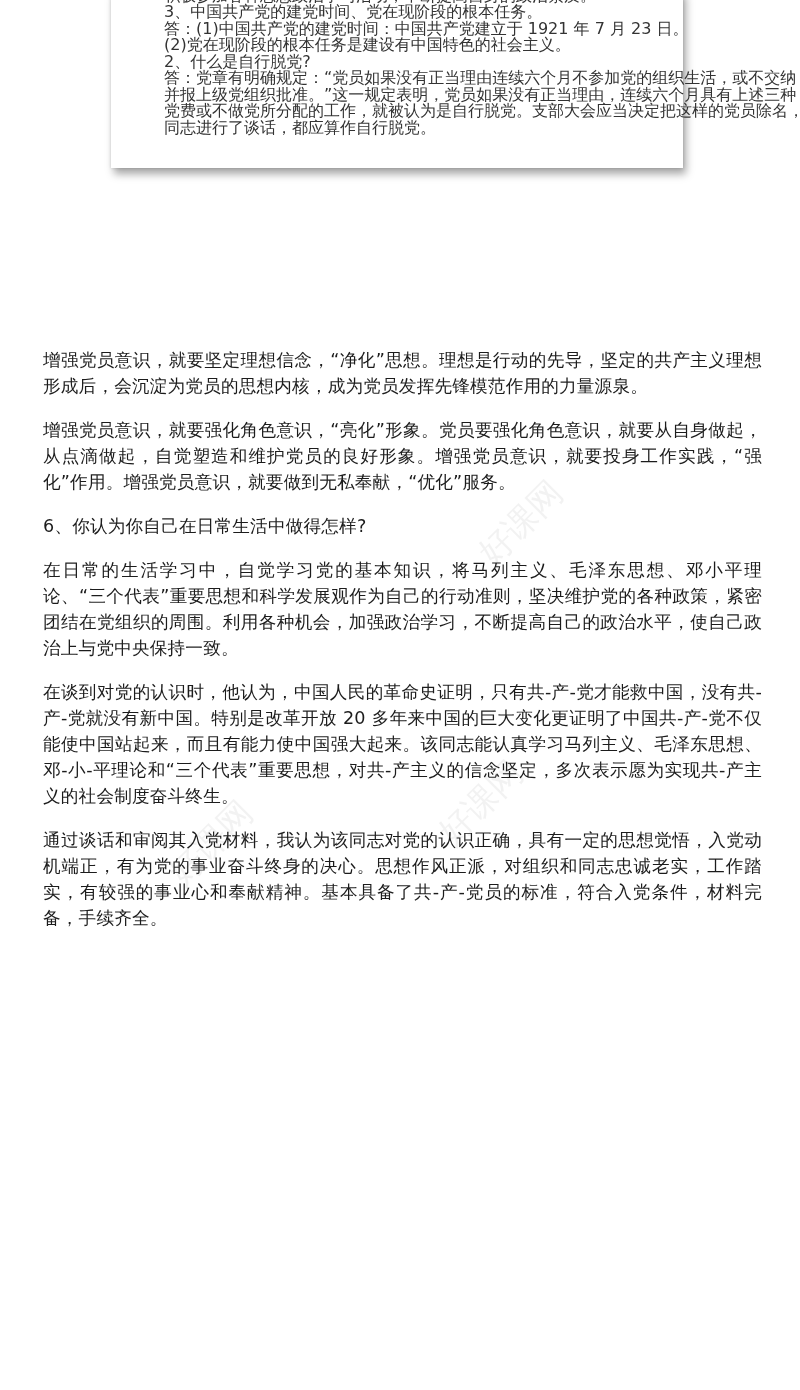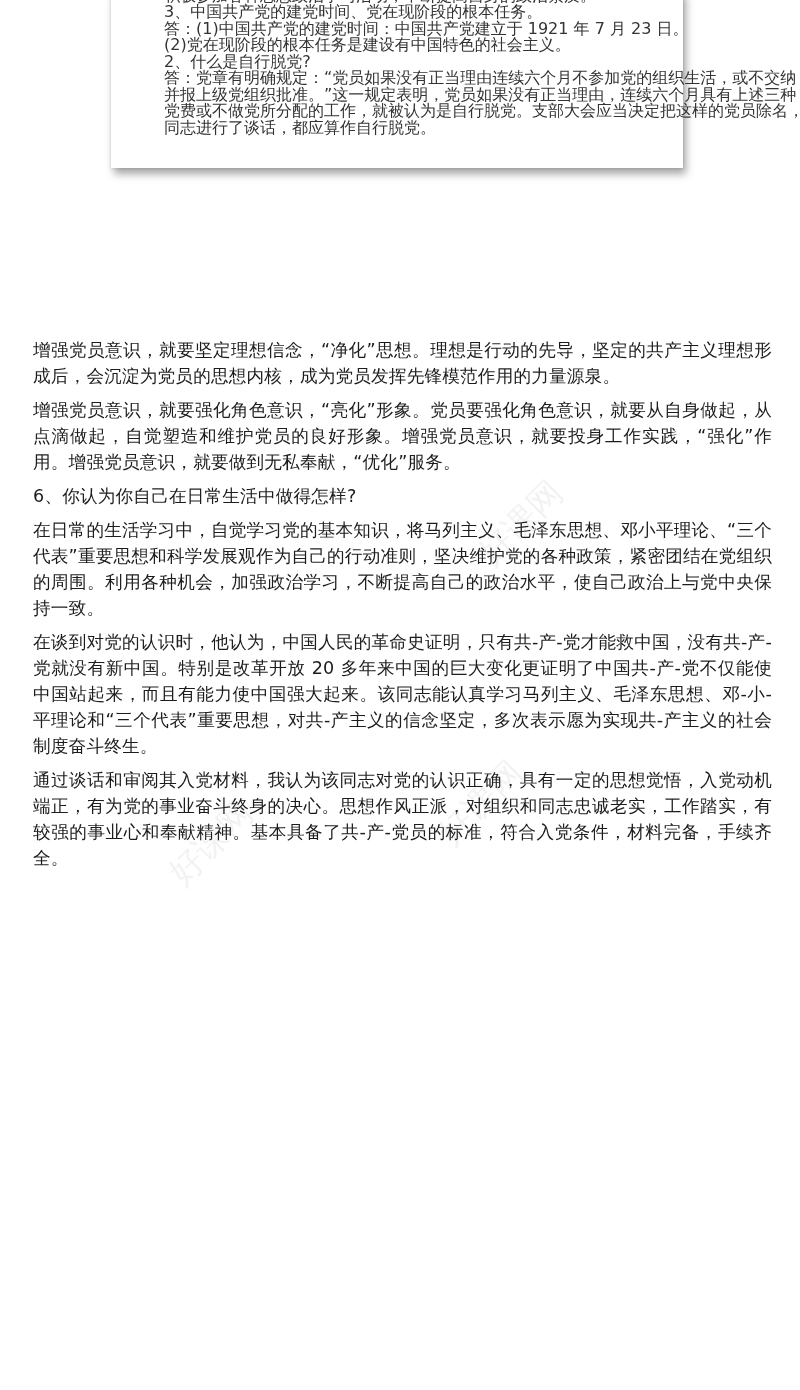--- a/index.html
+++ b/index.html
@@ -6,21 +6,21 @@
   body { width: 800px; height: 1390px; position: relative; overflow: hidden;
          font-family: "DejaVu Sans", "Liberation Sans", sans-serif; color: #1a1a1a; }
   .preview-card {
     position: absolute; left: 111px; top: -10px; width: 572px; height: 178px;
     background: #ffffff;
     box-shadow: 3px 6px 8px rgba(0,0,0,0.35), 0 0 3px rgba(0,0,0,0.15);
   }
   .preview-lines { position: absolute; left: 53px; top: 4px; width: 520px; }
   .preview-line { font-size: 16px; line-height: 16.5px; color: #333; white-space: nowrap; }
   .body-text { position: absolute; left: 25px; top: 329px; width: 755px; }
-  .para { font-size: 17.6px; line-height: 26px; margin: 8px; text-align: justify; letter-spacing: 0.2px; color: #1c1c1c; }
+  .para { font-size: 17.6px; line-height: 26px; margin: 18px; text-align: justify; letter-spacing: 0.2px; color: #1c1c1c; }
   .watermark { position: absolute; color: rgba(0,0,0,0.05); font-size: 34px; transform: rotate(-45deg);
                white-space: nowrap; pointer-events: none; }
 </style>
 </head>
 <body>
 
 <div class="preview-card">
   <div class="preview-lines">
     <div class="preview-line" style="height:10px;overflow:hidden;line-height:4px;">积极参加各种思想政治学习活动，不断提高自身的政治素质。</div>
     <div class="preview-line">3、中国共产党的建党时间、党在现阶段的根本任务。</div>

